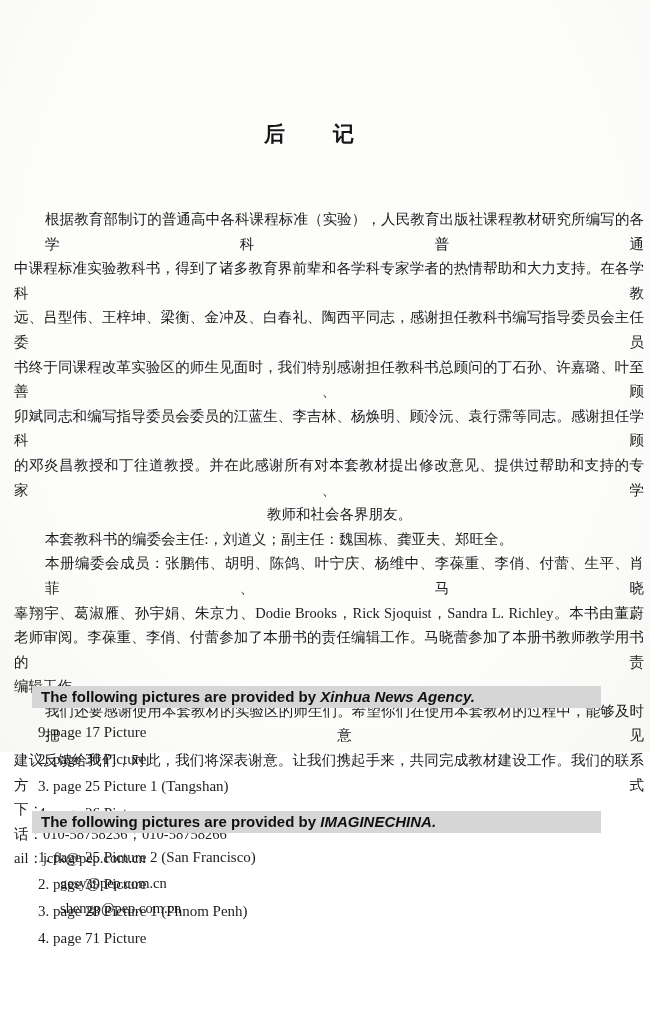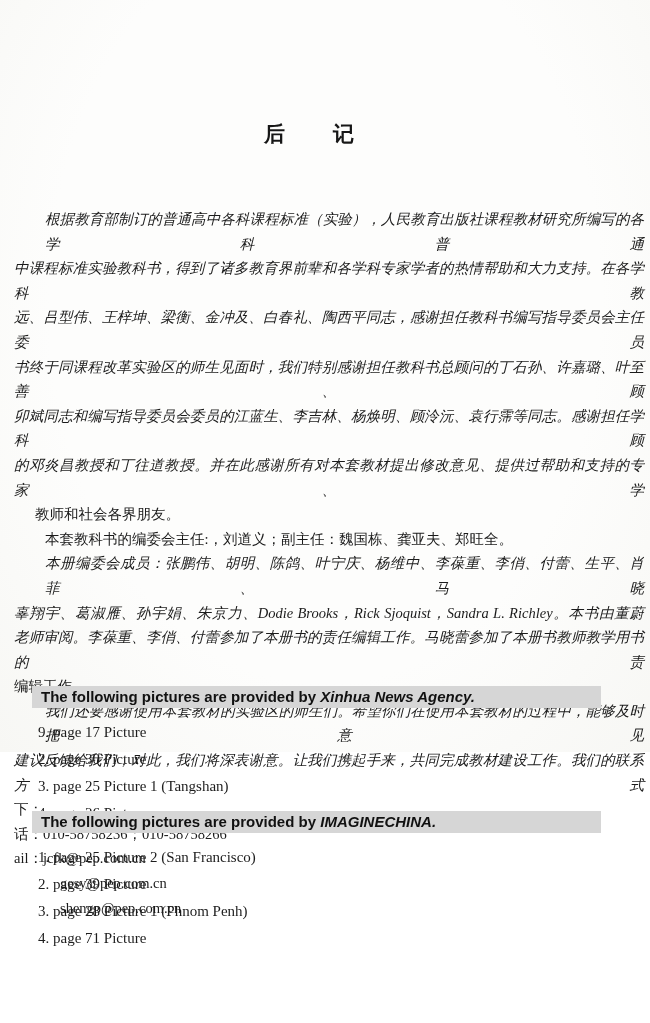--- a/index.html
+++ b/index.html
@@ -27,24 +27,23 @@
   .body-text{
     position:absolute;top:207px;left:14px;right:6px;
     font-size:14.5px;line-height:24.6px;
     color:#1b1b1b;
   }
   .body-text .ln{white-space:nowrap;}
   .body-text .j{
     white-space:normal;
     text-align:justify;
     text-align-last:justify;
-    font-style:italic;
   }
   .ind{padding-left:31px;}
-  .ind2{padding-left:21px;}
+  .ind2{padding-left:21px;text-align:center;}
   .em1{padding-left:46px;}
   
   .publisher{
     position:absolute;left:388px;top:544px;
     font-style:italic;
     font-size:15.5px;line-height:30px;
     color:#222;
     white-space:nowrap;
   }
   .publisher .l2{letter-spacing:4.5px;}

